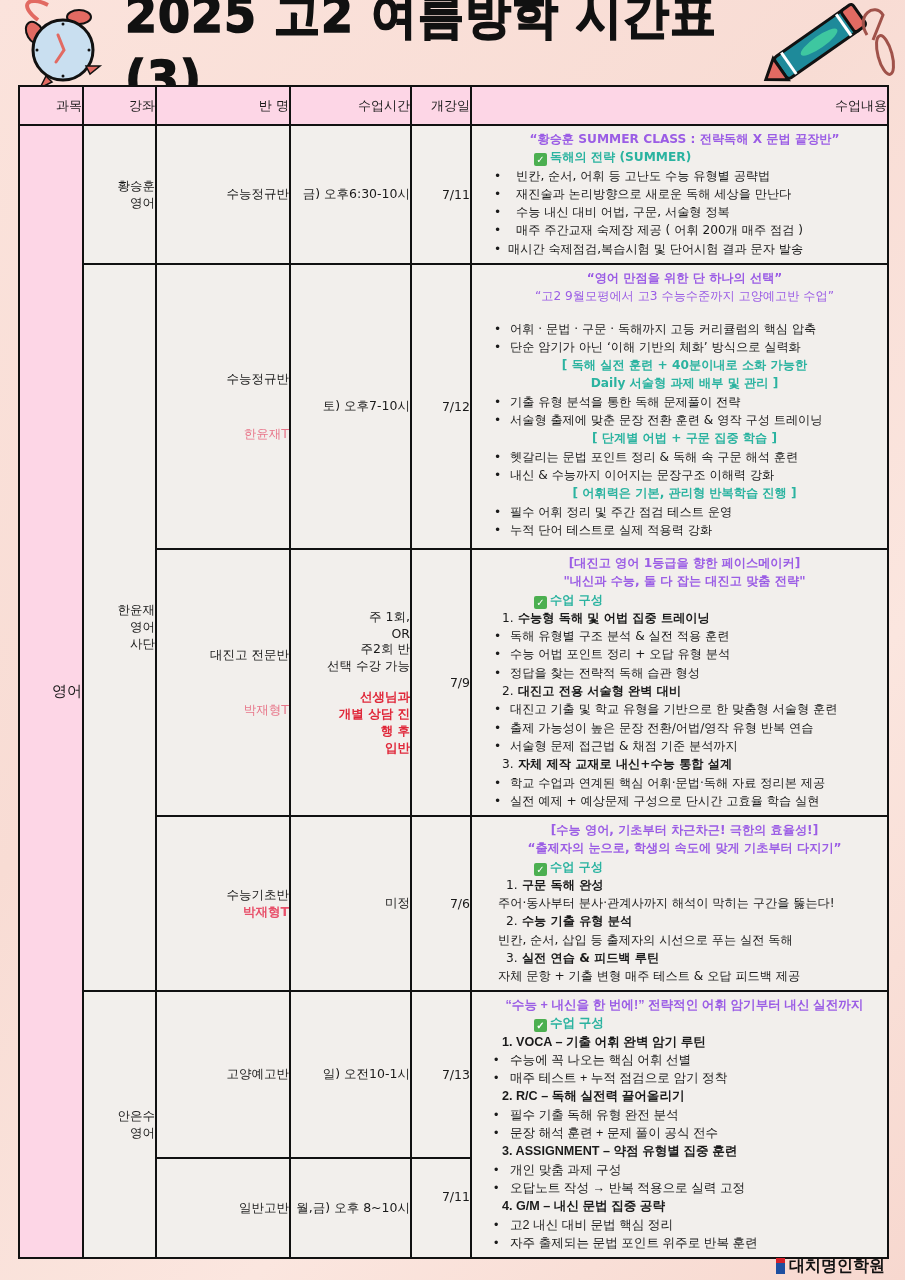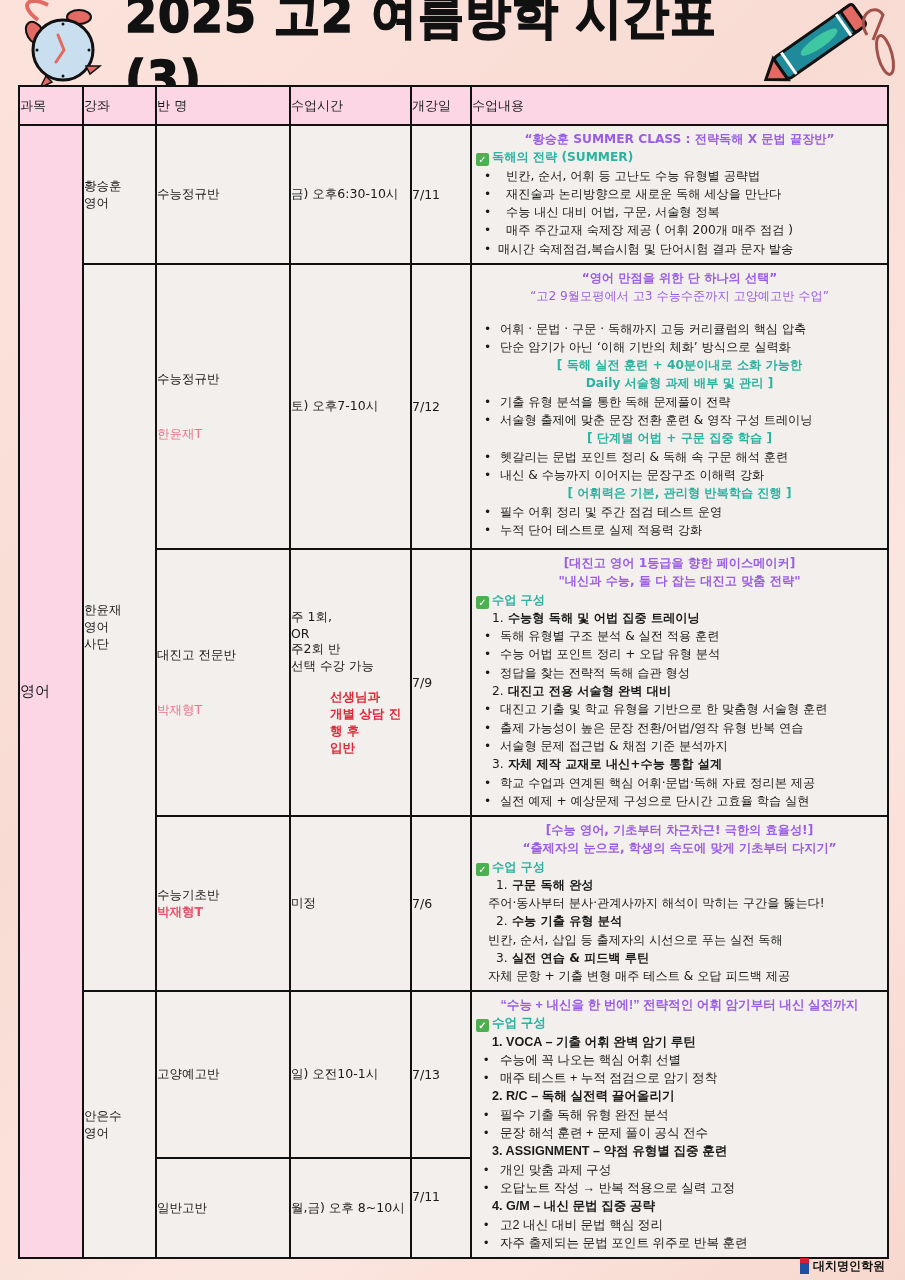--- a/index.html
+++ b/index.html
@@ -17,44 +17,44 @@
     display: flex; align-items: center; justify-content: center;
     transform: scaleY(1.08);
     -webkit-text-stroke: 1.5px #111;
   }
   .deco { position: absolute; }
   .clock { left: 8px; top: 0px; width: 100px; height: 90px; }
   .pencil { left: 755px; top: 0px; width: 150px; height: 85px; }
   .logo {
     position: absolute; right: 20px; bottom: 4px; height: 20px;
     display: flex; align-items: center; gap: 4px;
-    font-weight: bold; font-size: 12px; color: #111;
+    font-weight: bold; font-size: 16px; color: #111;
   }
   .logo .mark { width: 9px; height: 16px; background: linear-gradient(#d4202a 0 30%, #1e4fa0 30% 100%); }
 
   table.schedule {
     position: absolute; left: 18px; top: 85px; width: 869px;
     border-collapse: collapse; table-layout: fixed;
     font-size: 12.5px;
   }
   table.schedule td, table.schedule th {
     border: 2px solid #111;
     background: #f2efec;
-    text-align: left; vertical-align: middle;
+    text-align: right; vertical-align: middle;
     font-weight: normal;
   }
   table.schedule th { background: #fdd6e6; height: 39px; font-size: 13px; }
   td.subject { background: #fdd6e6 !important; font-size: 15px; }
   .teacher-pink { color: #e8768a; margin-top: 38px; }
   .teacher-pink-bold { color: #e8506a; font-weight: bold; }
   .red-note { color: #e0283a; font-weight: bold; padding-left: 39px; }
-  td.content { text-align: left !important; vertical-align: top !important; padding: 4px 4px 2px 4px; font-size: 12.2px; line-height: 18.3px; }
+  td.content { text-align: left !important; vertical-align: top !important; padding: 4px 4px 2px 14px; font-size: 12.2px; line-height: 18.3px; }
   .hl-purple { color: #9b5de5; font-weight: bold; text-align: center; }
   .hl-purple-n { color: #9b5de5; text-align: center; }
-  .hl-teal { color: #2bb3a0; font-weight: bold; }
+  .hl-teal { color: #2bb3a0; font-weight: bold; margin-left: 48px; }
   .hl-teal-c { color: #2bb3a0; font-weight: bold; text-align: center; }
   .check {
     display: inline-block; width: 13px; height: 13px; background: #4caf50; border-radius: 2px;
     color: #fff; font-size: 10px; line-height: 13px; text-align: center; vertical-align: -2px; margin-right: 3px;
   }
   ul.bul { list-style: none; }
   ul.bul li { position: relative; padding-left: 30px; }
   ul.bul li::before { content: "•"; position: absolute; left: 8px; top: 0; }
   ul.bul.tight li { padding-left: 24px; }
   ul.bul.tight li::before { left: 8px; }

